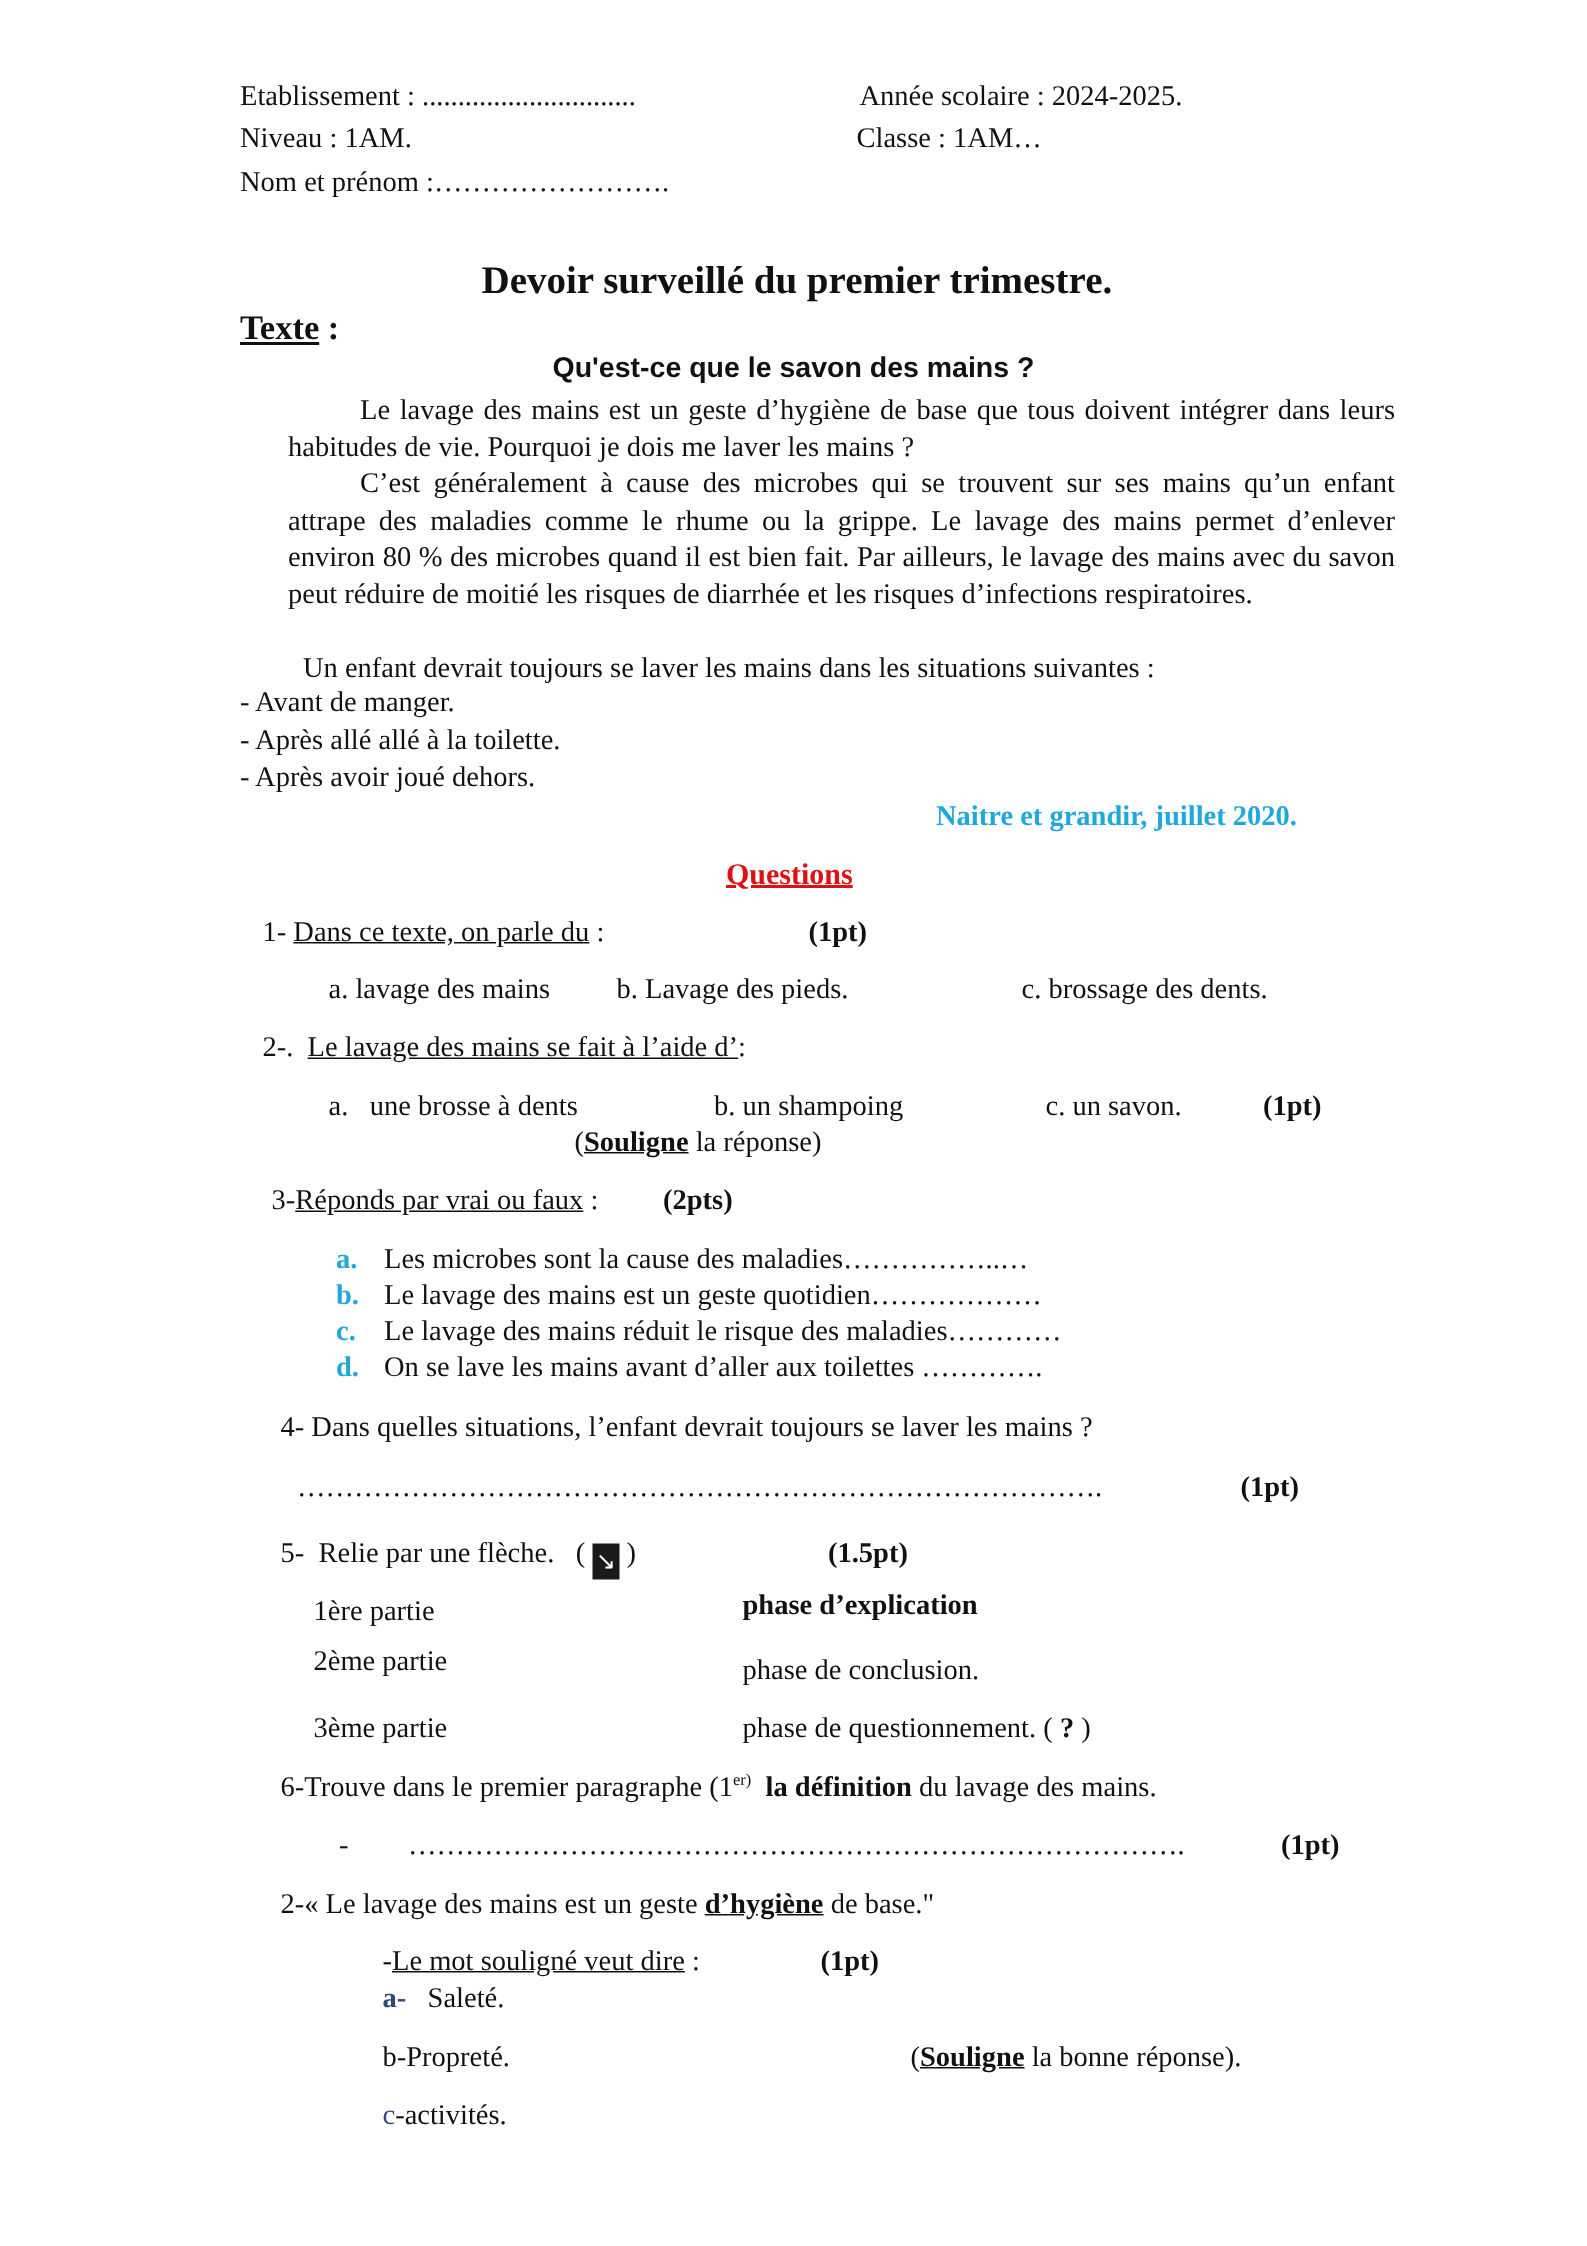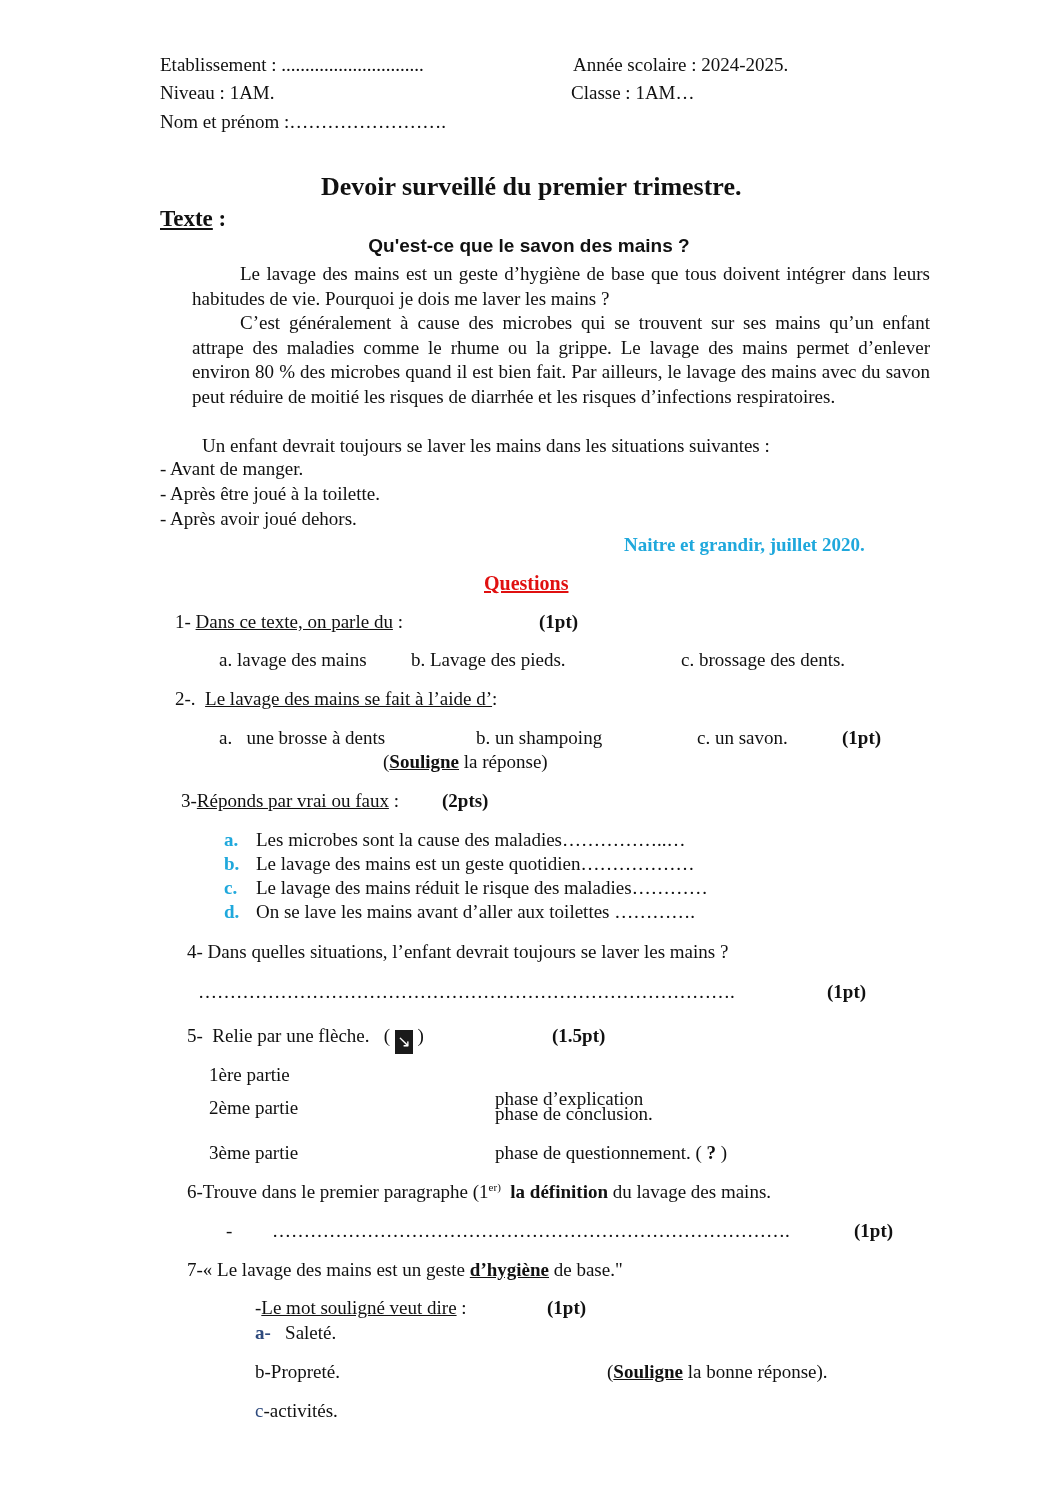--- a/index.html
+++ b/index.html
@@ -39,21 +39,21 @@
 <div class="abs title" style="left:321px;top:171px;">Devoir surveillé du premier trimestre.</div>
 
 <div class="abs texte-label" style="left:160px;top:205px;"><span class="u">Texte</span><span> :</span></div>
 
 <div class="abs subtitle" style="left:0;width:1058px;text-align:center;top:235px;">Qu'est-ce que le savon des mains ?</div>
 
 <div class="para indent" style="top:262px;">Le lavage des mains est un geste d’hygiène de base que tous doivent intégrer dans leurs habitudes de vie. Pourquoi je dois me laver les mains ?</div>
 <div class="para indent" style="top:311px;">C’est généralement à cause des microbes qui se trouvent sur ses mains qu’un enfant attrape des maladies comme le rhume ou la grippe. Le lavage des mains permet d’enlever environ 80 % des microbes quand il est bien fait. Par ailleurs, le lavage des mains avec du savon peut réduire de moitié les risques de diarrhée et les risques d’infections respiratoires.</div>
 <div class="para" style="top:434px;text-indent:42px;">Un enfant devrait toujours se laver les mains dans les situations suivantes :</div>
 <div class="abs" style="left:160px;top:458px;">- Avant de manger.</div>
-<div class="abs" style="left:160px;top:483px;">- Après être joué à la toilette.</div>
+<div class="abs" style="left:160px;top:483px;">- Après allé allé à la toilette.</div>
 <div class="abs" style="left:160px;top:508px;">- Après avoir joué dehors.</div>
 <div class="abs source" style="left:624px;top:534px;">Naitre et grandir, juillet 2020.</div>
 
 <div class="abs questions-h" style="left:484px;top:571px;">Questions</div>
 
 <div class="abs" style="left:175px;top:611px;"><span>1- </span><span class="u">Dans ce texte, on parle du</span><span> :</span></div>
 <div class="abs bold" style="left:539px;top:611px;">(1pt)</div>
 <div class="abs" style="left:219px;top:649px;">a. lavage des mains</div>
 <div class="abs" style="left:411px;top:649px;">b. Lavage des pieds.</div>
 <div class="abs" style="left:681px;top:649px;">c. brossage des dents.</div>
@@ -74,30 +74,30 @@
 <div class="abs" style="left:224px;top:901px;"><span class="cyan" style="display:inline-block;width:32px;">d.</span><span>On se lave les mains avant d’aller aux toilettes ………….</span></div>
 
 <div class="abs" style="left:187px;top:941px;">4- Dans quelles situations, l’enfant devrait toujours se laver les mains ?</div>
 <div class="abs" style="left:198px;top:981px;">………………………………………………………………………….</div>
 <div class="abs bold" style="left:827px;top:981px;">(1pt)</div>
 
 <div class="abs" style="left:187px;top:1025px;white-space:pre;"><span>5-  Relie par une flèche.</span>   <span>(</span> <span class="arrow-box">↘</span> <span>)</span></div>
 <div class="abs bold" style="left:528px;top:1025px;margin-left:24px;">(1.5pt)</div>
 
 <div class="abs" style="left:209px;top:1064px;">1ère partie</div>
-<div class="abs" style="left:495px;top:1088px;">phase d’explication</div>
+<div class="abs" style="left:495px;top:1060px;font-weight:bold;">phase d’explication</div>
 <div class="abs" style="left:209px;top:1097px;">2ème partie</div>
 <div class="abs" style="left:495px;top:1103px;">phase de conclusion.</div>
 <div class="abs" style="left:209px;top:1142px;">3ème partie</div>
 <div class="abs" style="left:495px;top:1142px;white-space:pre;"><span>phase de questionnement. ( </span><span class="bold">?</span><span> )</span></div>
 
 <div class="abs" style="left:187px;top:1181px;"><span>6-Trouve dans le premier paragraphe (1</span><sup>er)</sup>&nbsp; <span class="bold">la définition</span><span> du lavage des mains.</span></div>
 <div class="abs" style="left:226px;top:1220px;">-</div>
 <div class="abs" style="left:272px;top:1220px;">……………………………………………………………………….</div>
 <div class="abs bold" style="left:854px;top:1220px;">(1pt)</div>
 
-<div class="abs" style="left:187px;top:1259px;"><span>7-« Le lavage des mains est un geste </span><span class="bold u">d’hygiène</span><span> de base."</span></div>
+<div class="abs" style="left:187px;top:1259px;"><span>2-« Le lavage des mains est un geste </span><span class="bold u">d’hygiène</span><span> de base."</span></div>
 <div class="abs" style="left:255px;top:1297px;"><span>-</span><span class="u">Le mot souligné veut dire</span><span> :</span></div>
 <div class="abs bold" style="left:547px;top:1297px;">(1pt)</div>
 <div class="abs" style="left:255px;top:1322px;white-space:pre;"><span class="navy">a-</span>   <span>Saleté.</span></div>
 <div class="abs" style="left:255px;top:1361px;">b-Propreté.</div>
 <div class="abs" style="left:607px;top:1361px;"><span>(</span><span class="bold u">Souligne</span><span> la bonne réponse).</span></div>
 <div class="abs" style="left:255px;top:1400px;"><span class="navy-plain">c</span><span>-activités.</span></div>
 
 </body></html>

